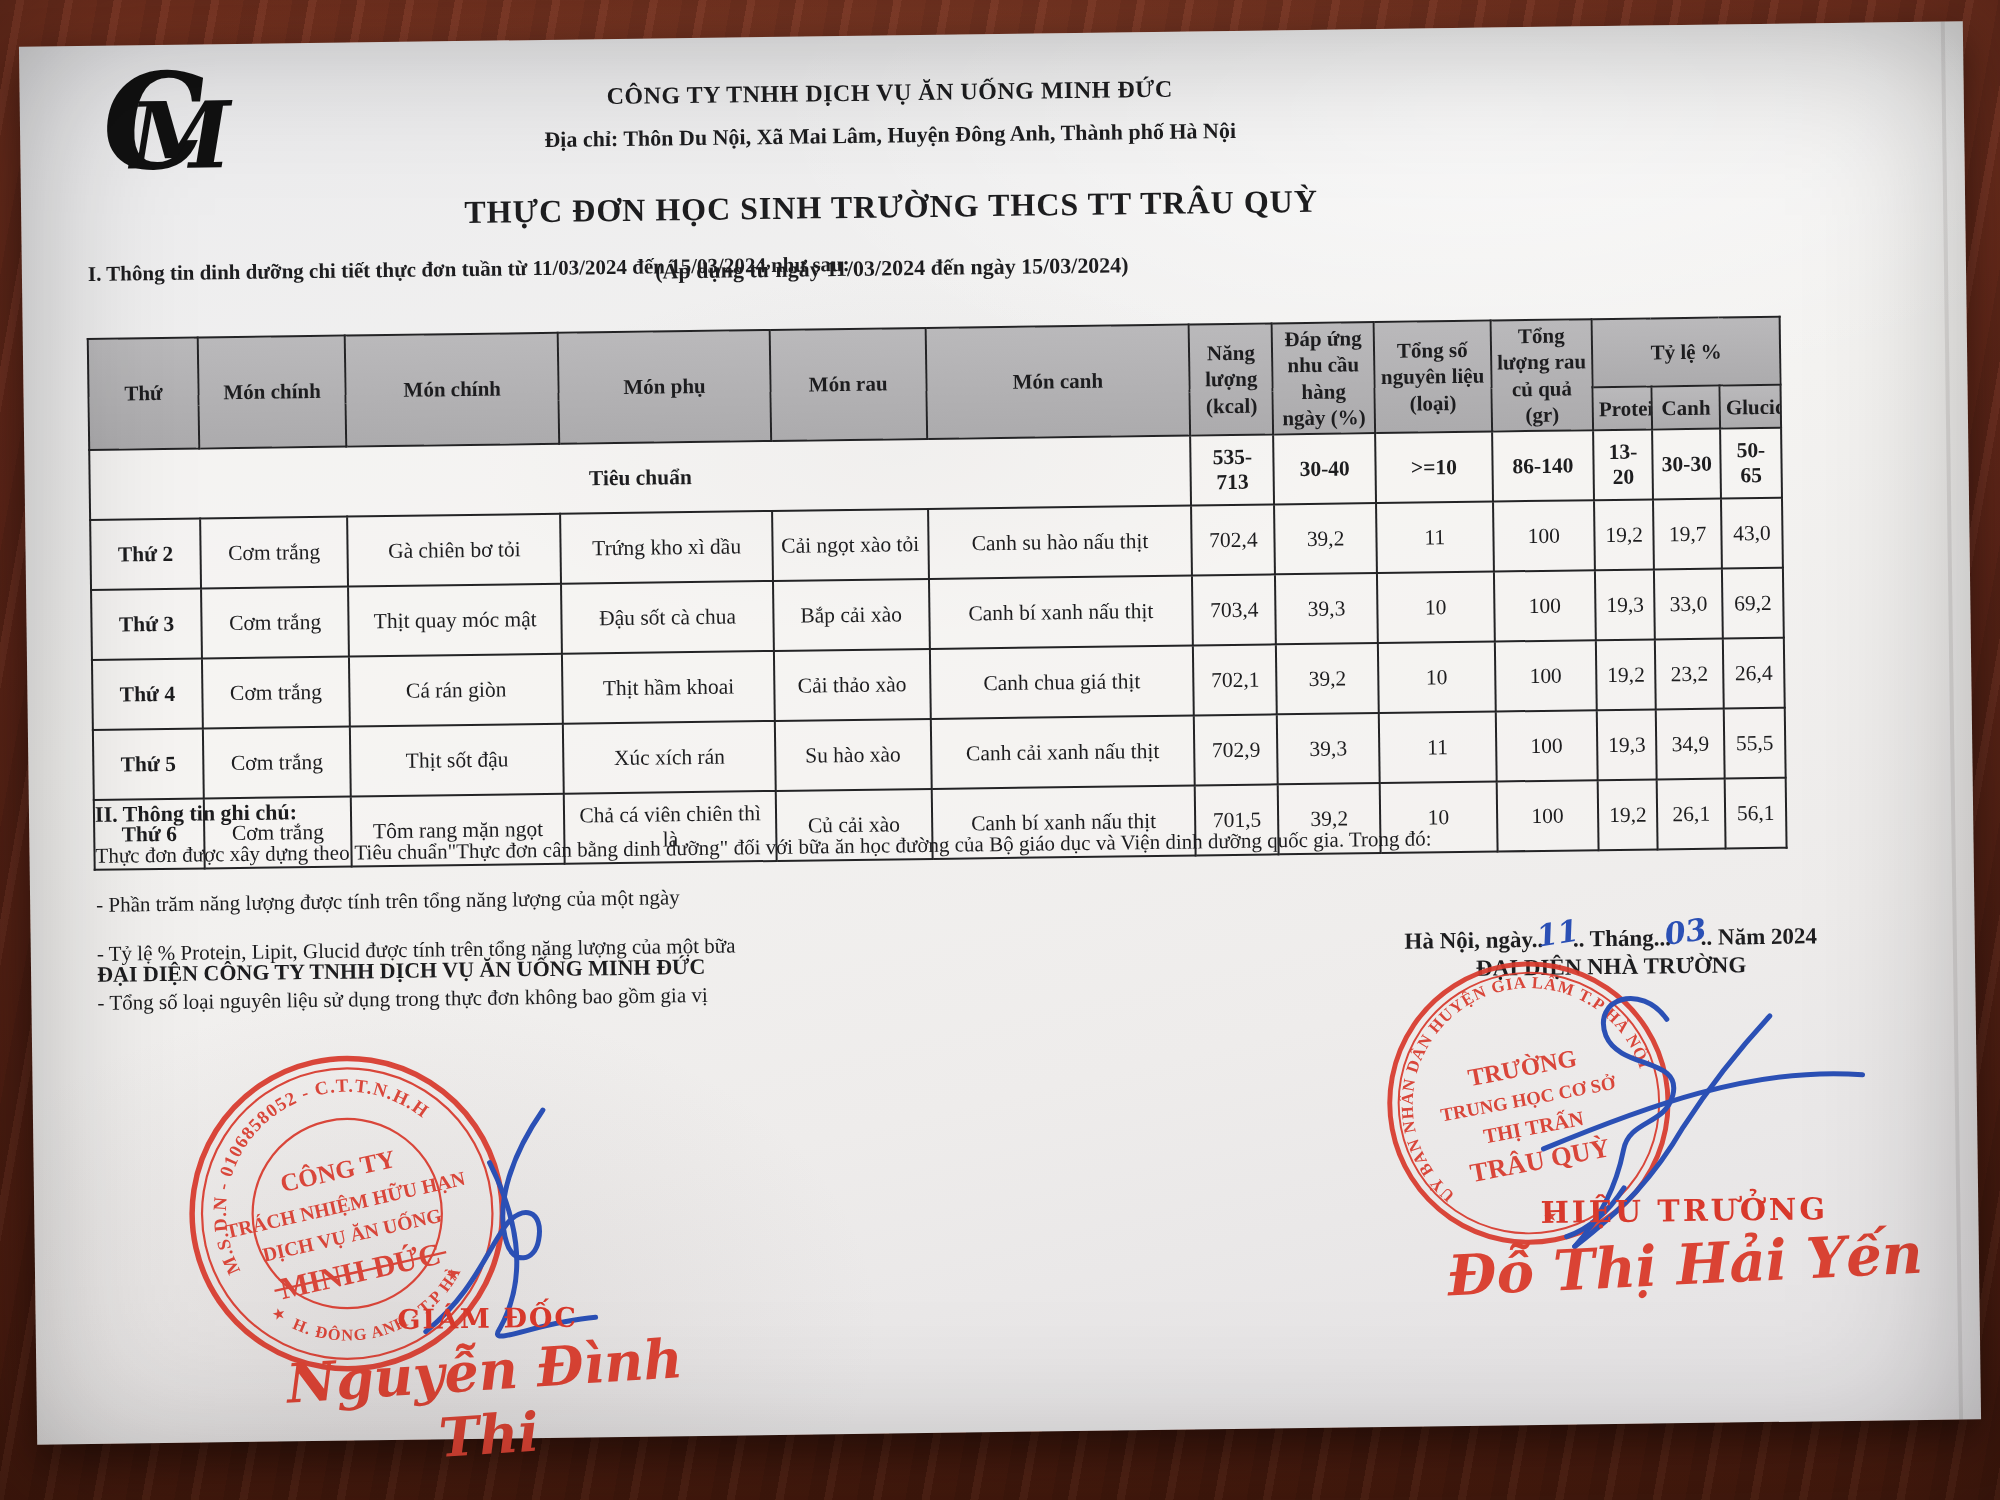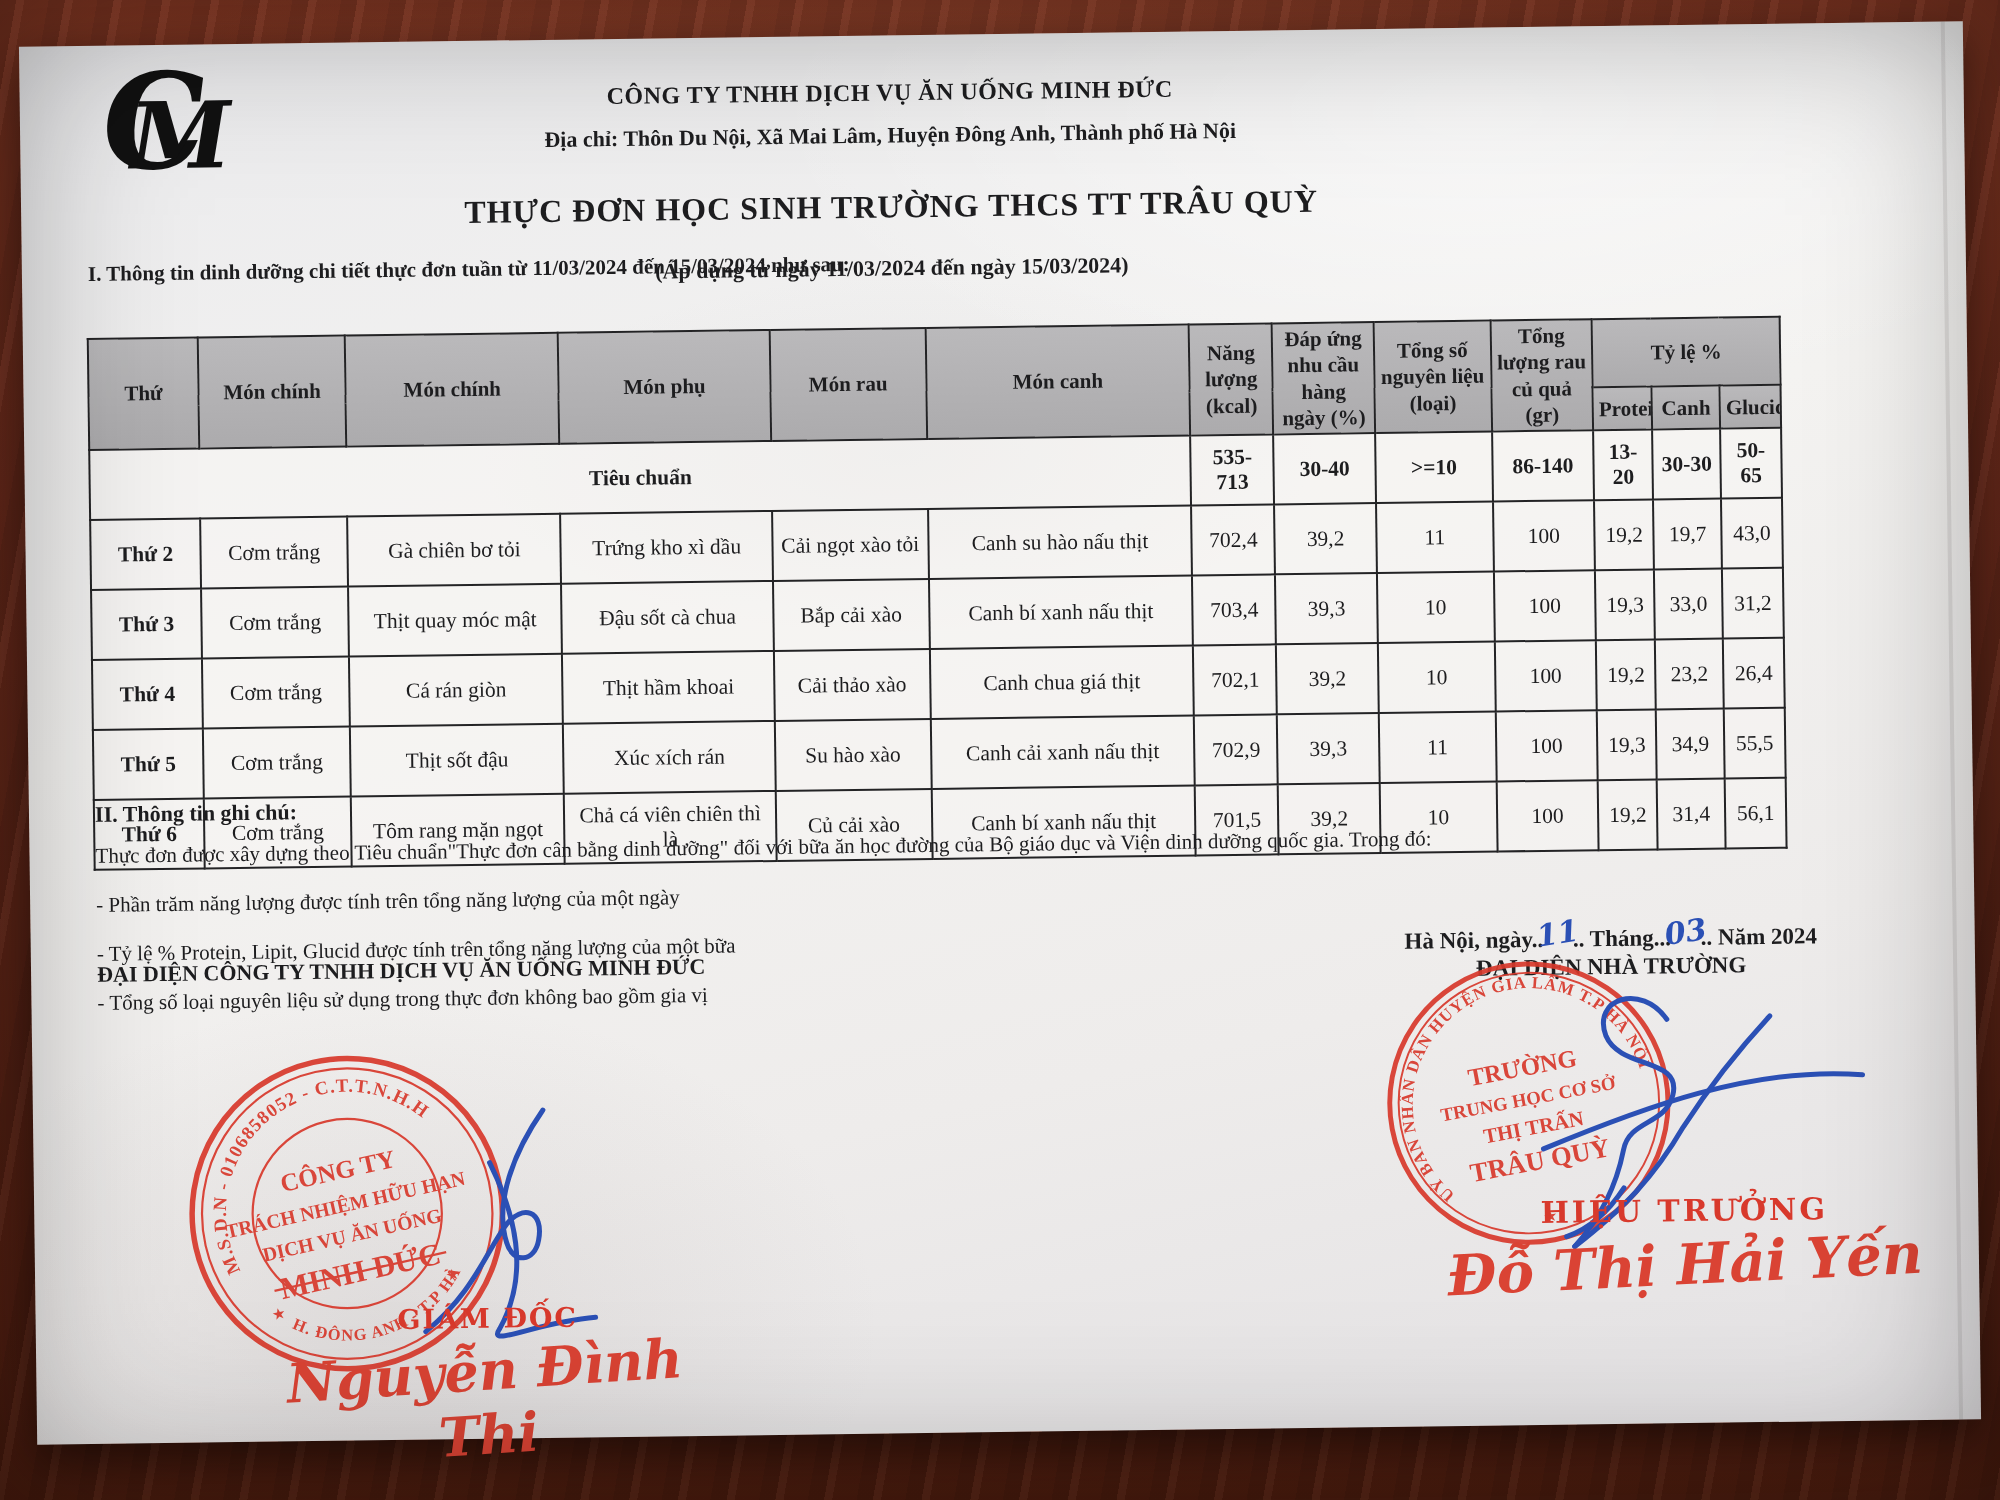--- a/index.html
+++ b/index.html
@@ -171,21 +171,21 @@
           <td>Thịt quay móc mật</td>
           <td>Đậu sốt cà chua</td>
           <td>Bắp cải xào</td>
           <td>Canh bí xanh nấu thịt</td>
           <td>703,4</td>
           <td>39,3</td>
           <td>10</td>
           <td>100</td>
           <td>19,3</td>
           <td>33,0</td>
-          <td>31,2</td>
+          <td>69,2</td>
         </tr>
         <tr>
           <td>Thứ 4</td>
           <td>Cơm trắng</td>
           <td>Cá rán giòn</td>
           <td>Thịt hầm khoai</td>
           <td>Cải thảo xào</td>
           <td>Canh chua giá thịt</td>
           <td>702,1</td>
           <td>39,2</td>
@@ -215,21 +215,21 @@
           <td>Cơm trắng</td>
           <td>Tôm rang mặn ngọt</td>
           <td>Chả cá viên chiên thì là</td>
           <td>Củ cải xào</td>
           <td>Canh bí xanh nấu thịt</td>
           <td>701,5</td>
           <td>39,2</td>
           <td>10</td>
           <td>100</td>
           <td>19,2</td>
-          <td>31,4</td>
+          <td>26,1</td>
           <td>56,1</td>
         </tr>
       </tbody>
   </table>
 
   <div class="notes">
     <div class="h">II. Thông tin ghi chú:</div>
     <div class="intro">Thực đơn được xây dựng theo Tiêu chuẩn"Thực đơn cân bằng dinh dưỡng"  đối với bữa ăn học đường của Bộ giáo dục và Viện dinh dưỡng quốc gia. Trong đó:</div>
     <div class="item">- Phần trăm năng lượng được tính trên tổng năng lượng của một ngày</div>
     <div class="item">- Tỷ lệ % Protein, Lipit, Glucid được tính trên tổng năng lượng của một bữa</div>

